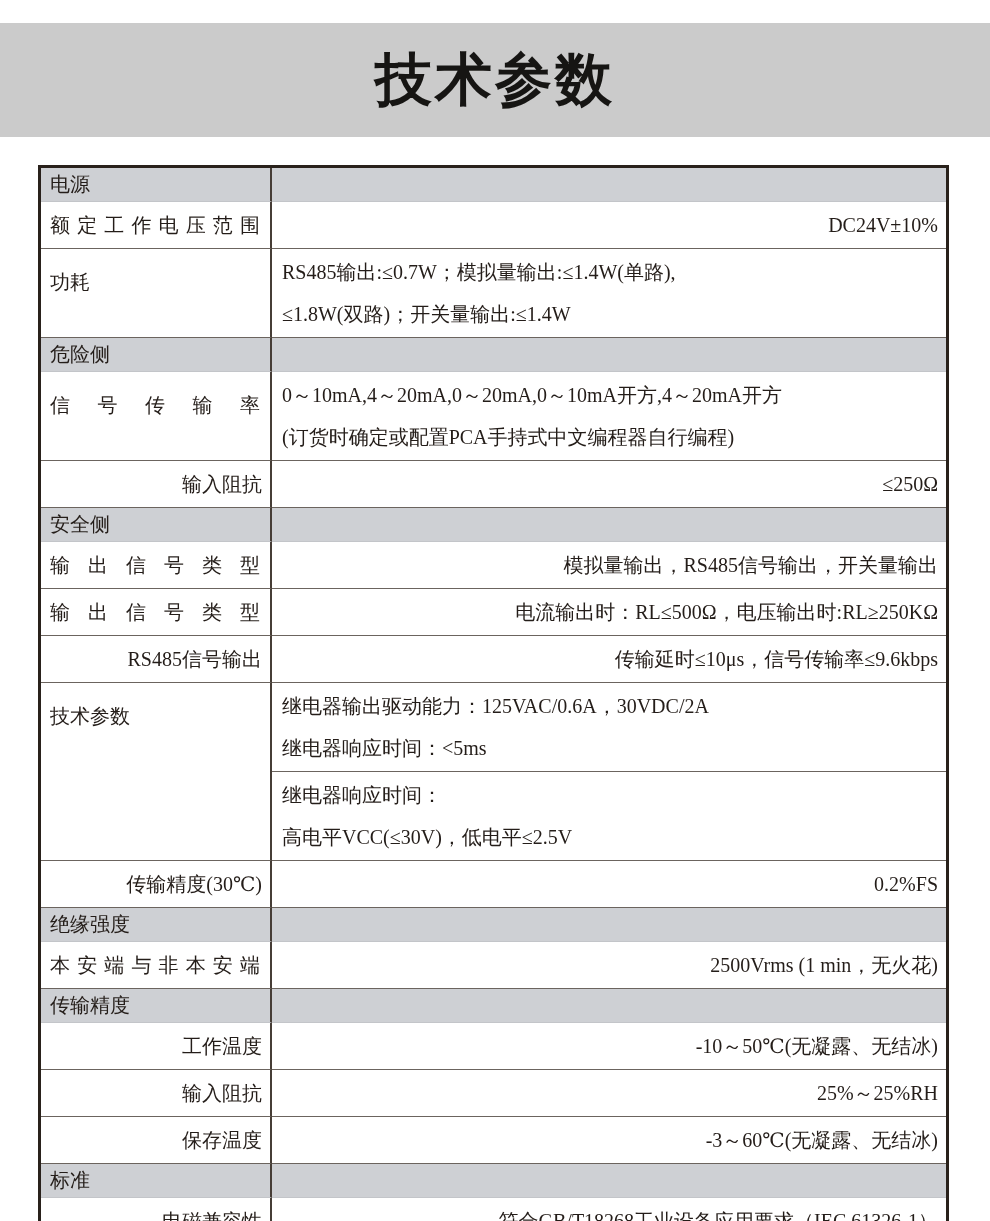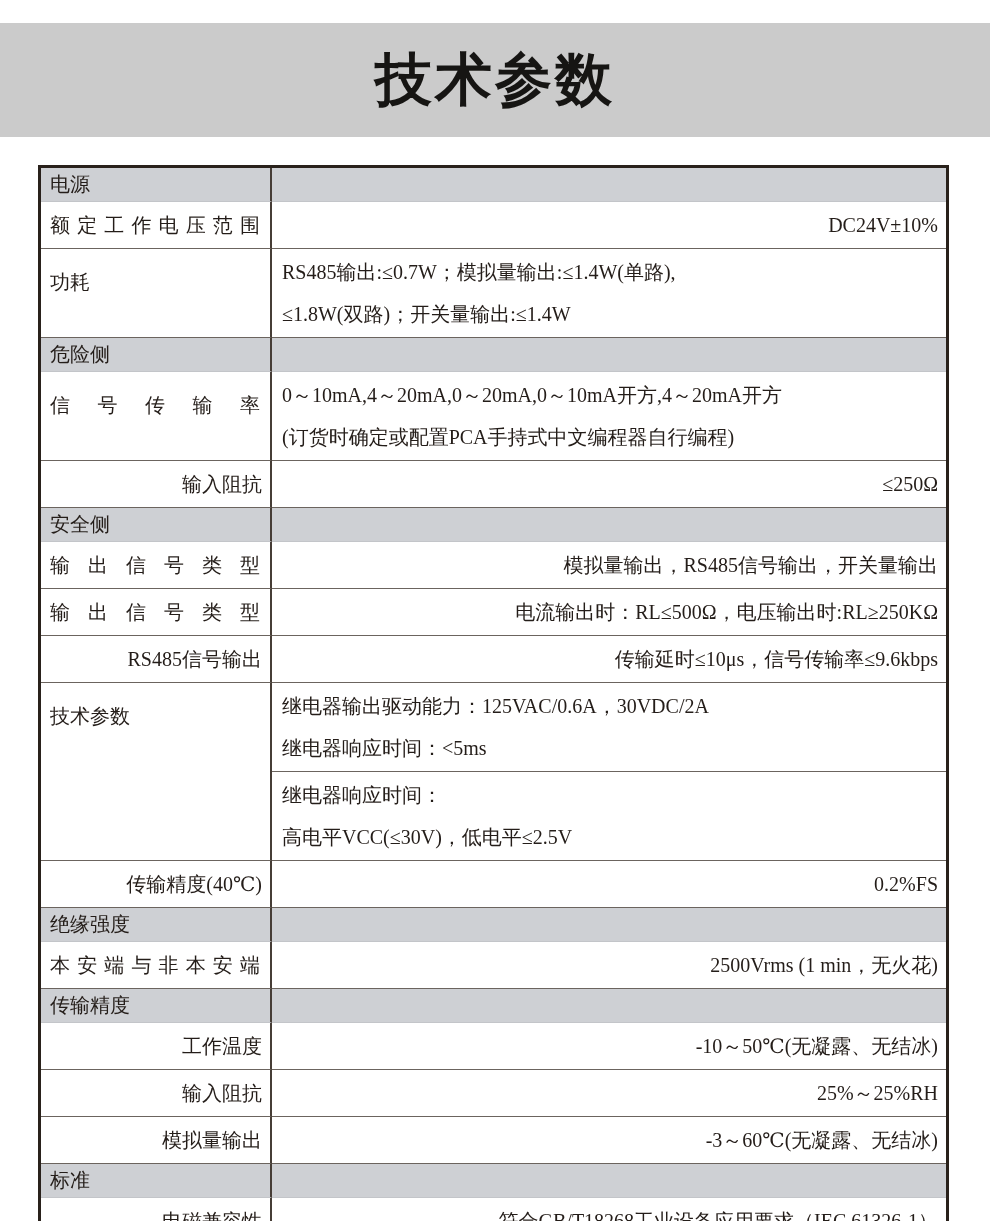--- a/index.html
+++ b/index.html
@@ -124,21 +124,21 @@
     <td class="label toplab" rowspan="2">技术参数</td>
     <td class="value">继电器输出驱动能力：125VAC/0.6A，30VDC/2A
 继电器响应时间：&lt;5ms</td>
   </tr>
   <tr class="double">
     <td class="value">继电器响应时间：
 高电平VCC(≤30V)，低电平≤2.5V</td>
   </tr>
 
   <tr class="single">
-    <td class="label">传输精度(40℃)</td>
+    <td class="label">传输精度(30℃)</td>
     <td class="value">0.2%FS</td>
   </tr>
 
   <tr class="section">
     <td class="label">绝缘强度</td>
     <td class="value"></td>
   </tr>
 
   <tr class="single">
     <td class="label spread">本安端与非本安端</td>
@@ -154,21 +154,21 @@
     <td class="label">工作温度</td>
     <td class="value">-10～50℃(无凝露、无结冰)</td>
   </tr>
 
   <tr class="single">
     <td class="label">输入阻抗</td>
     <td class="value">25%～25%RH</td>
   </tr>
 
   <tr class="single">
-    <td class="label">模拟量输出</td>
+    <td class="label">保存温度</td>
     <td class="value">-3～60℃(无凝露、无结冰)</td>
   </tr>
 
   <tr class="section">
     <td class="label">标准</td>
     <td class="value"></td>
   </tr>
 
   <tr class="single last">
     <td class="label">电磁兼容性</td>

